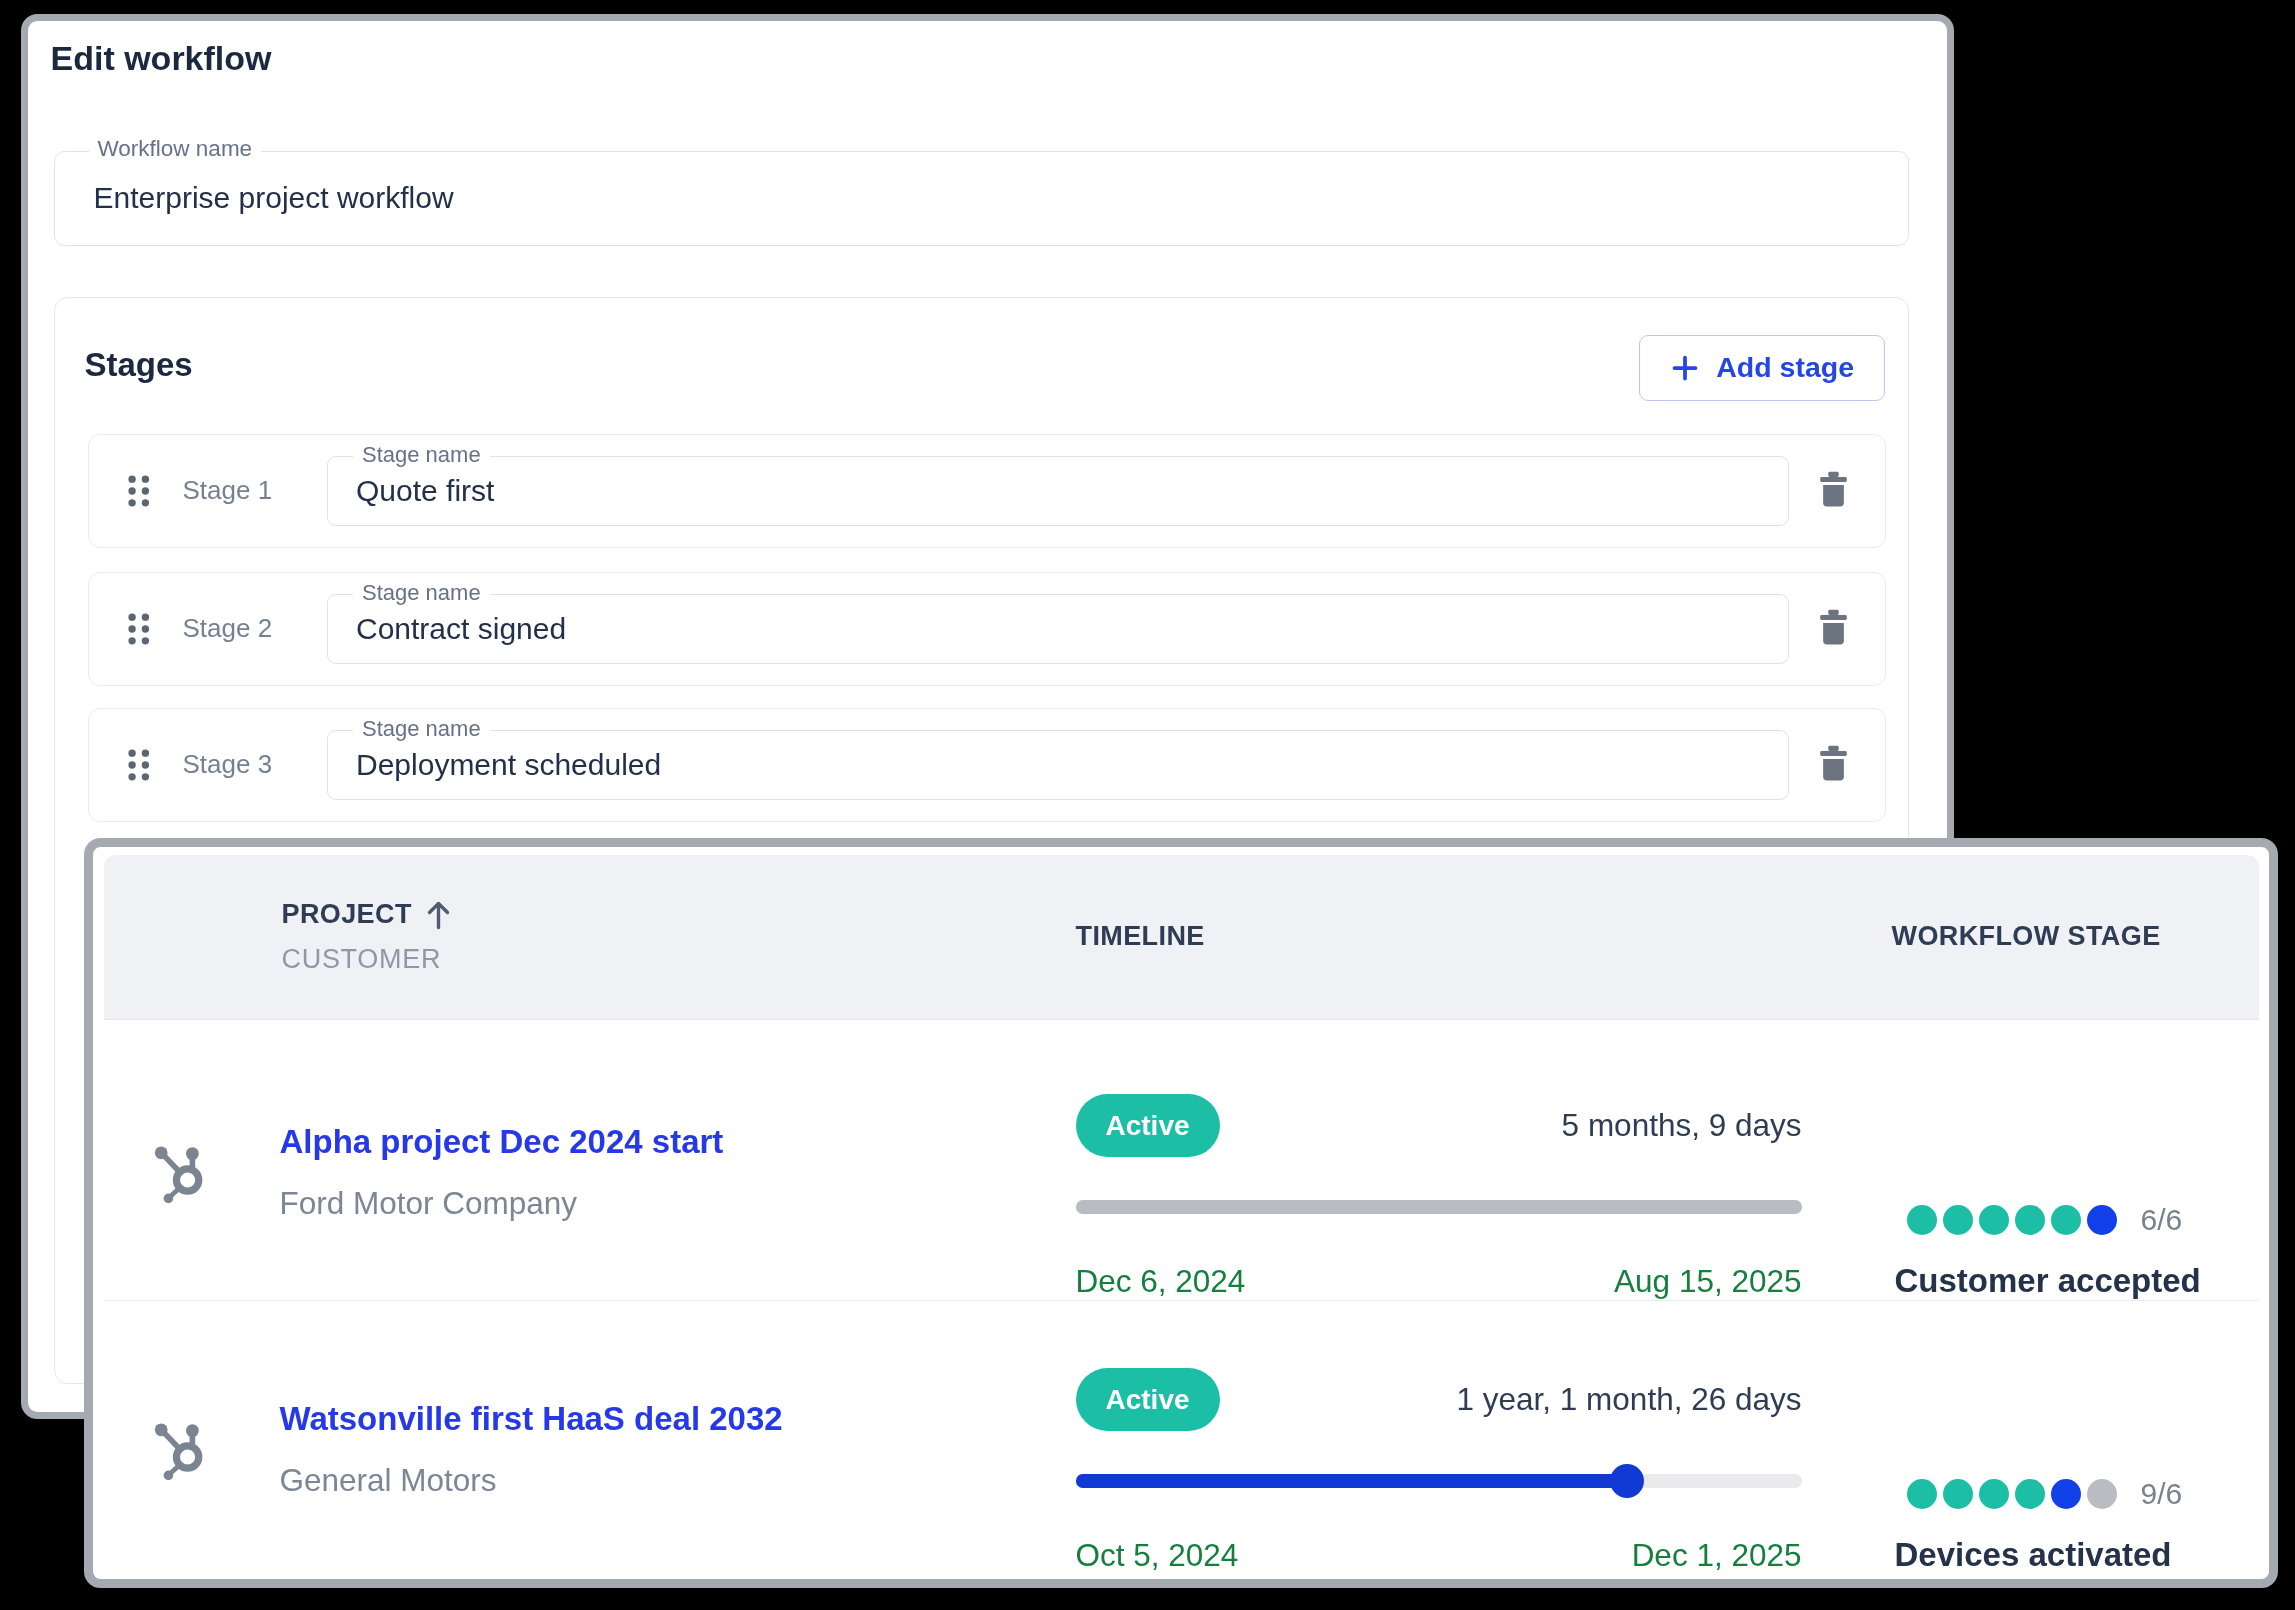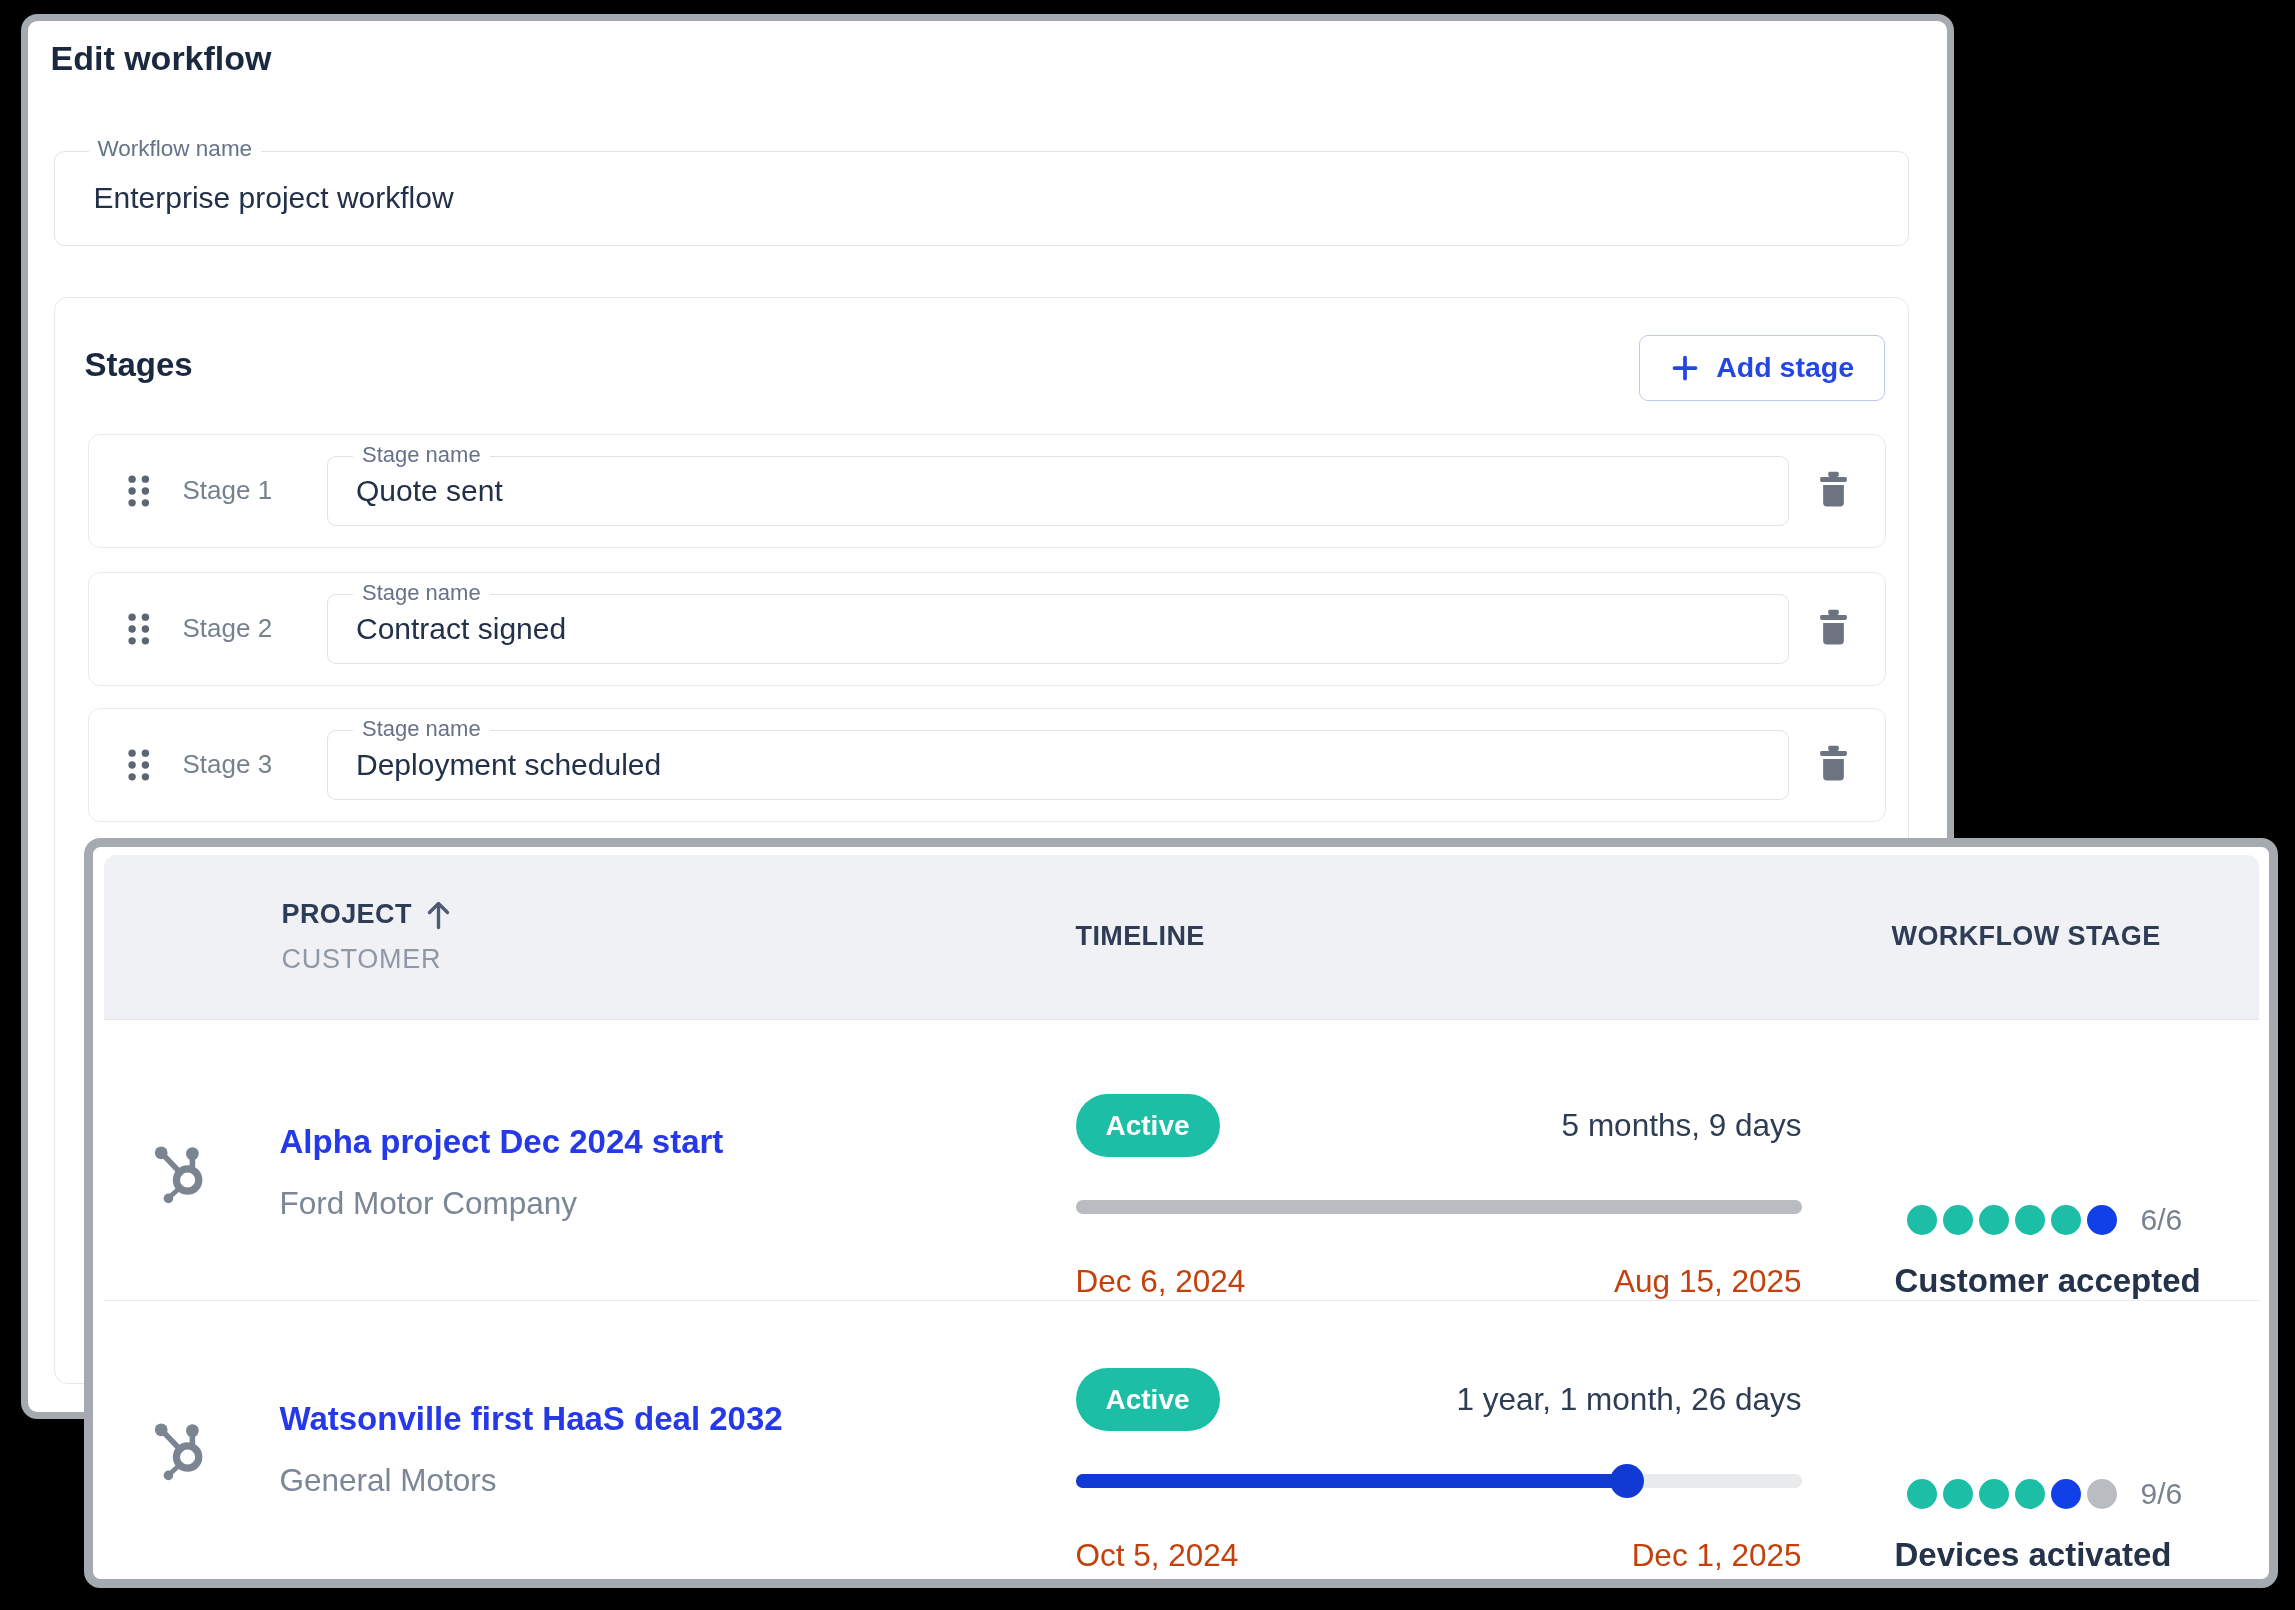--- a/index.html
+++ b/index.html
@@ -75,21 +75,21 @@
            padding:0 30px; border-radius:33px; background:#1cbea6;
            color:#fff; font-size:28px; font-weight:700; }
   .duration { font-size:31.5px; color:#2e3c54; }
   .bar-static { margin-top:43px; height:13.5px; width:100%; border-radius:6.7px; background:#b9bdc2; }
   .slider { position:relative; margin-top:43px; height:13.5px; width:100%;
             border-radius:6.7px; background:#e9eaec; }
   .slider .fill { position:relative; height:100%; border-radius:6.7px; background:#1139d4; }
   .slider .thumb { position:absolute; right:-16.5px; top:50%; transform:translateY(-50%);
             width:34px; height:34px; border-radius:50%; background:#1139d4; cursor:pointer; }
   .tl-dates { display:flex; justify-content:space-between; margin-top:49px;
-              font-size:31.5px; color:#c2410c; line-height:37px; }
+              font-size:31.5px; color:#15803d; line-height:37px; }
 
   .cell-stage { display:flex; flex-direction:column; justify-content:flex-end; height:100%; padding-top:22.5px; }
   .dots-row { display:flex; align-items:center; padding-left:15px; height:36px; }
   .dot { width:30px; height:30px; border-radius:50%; margin-right:6px; }
   .dot-teal { background:#1cbea6; } .dot-blue { background:#1140e8; } .dot-gray { background:#b9bdc2; }
   .dot-count { margin-left:18px; font-size:30px; color:#77818f; }
   .stage-label { margin-top:22.5px; padding-left:3px; font-size:33px; font-weight:700;
                  color:#24324a; line-height:39px; }
 </style>
 </head>
@@ -122,21 +122,21 @@
               <circle cx="26" cy="7" r="5"></circle>
             <circle cx="8" cy="23" r="5"></circle>
               <circle cx="26" cy="23" r="5"></circle>
             <circle cx="8" cy="39" r="5"></circle>
               <circle cx="26" cy="39" r="5"></circle>
           </g>
         </svg>
         <span class="stage-num">Stage 1</span>
         <div class="outlined stage-field">
           <span class="float-label">Stage name</span>
-          <div class="field-value">Quote sent</div>
+          <div class="field-value">Quote first</div>
         </div>
         <button class="trash-btn">
           <svg width="33" height="37" viewBox="0 0 44 50">
             <g fill="#6b7480">
               <rect x="15" y="1" width="14" height="7" rx="2"></rect>
               <rect x="4" y="8" width="36" height="7" rx="2"></rect>
               <path d="M8 19 h28 v24 a5 5 0 0 1 -5 5 h-18 a5 5 0 0 1 -5 -5 z"></path>
             </g>
           </svg>
         </button>

